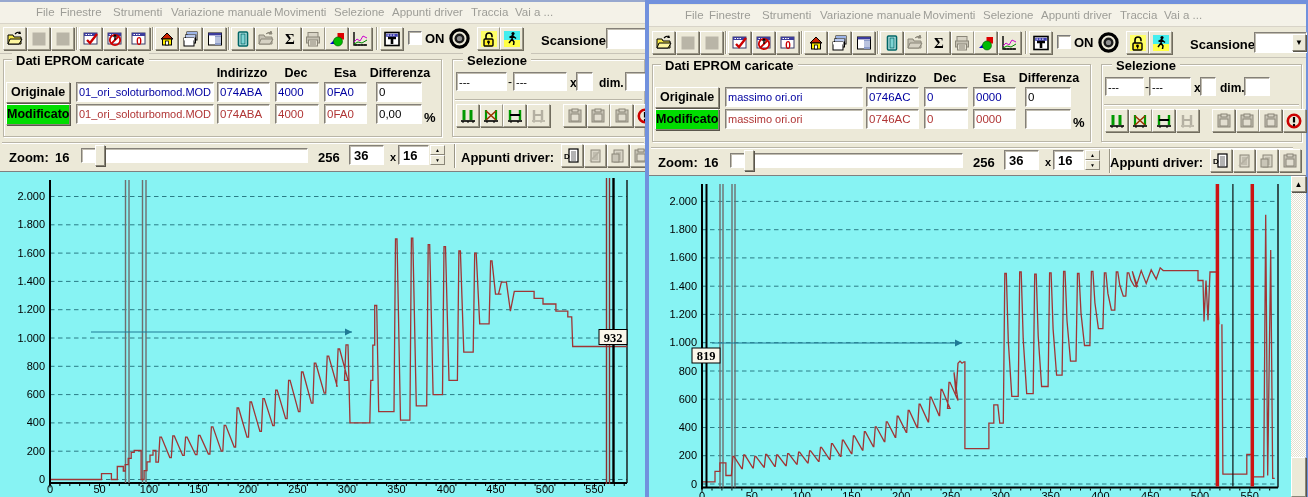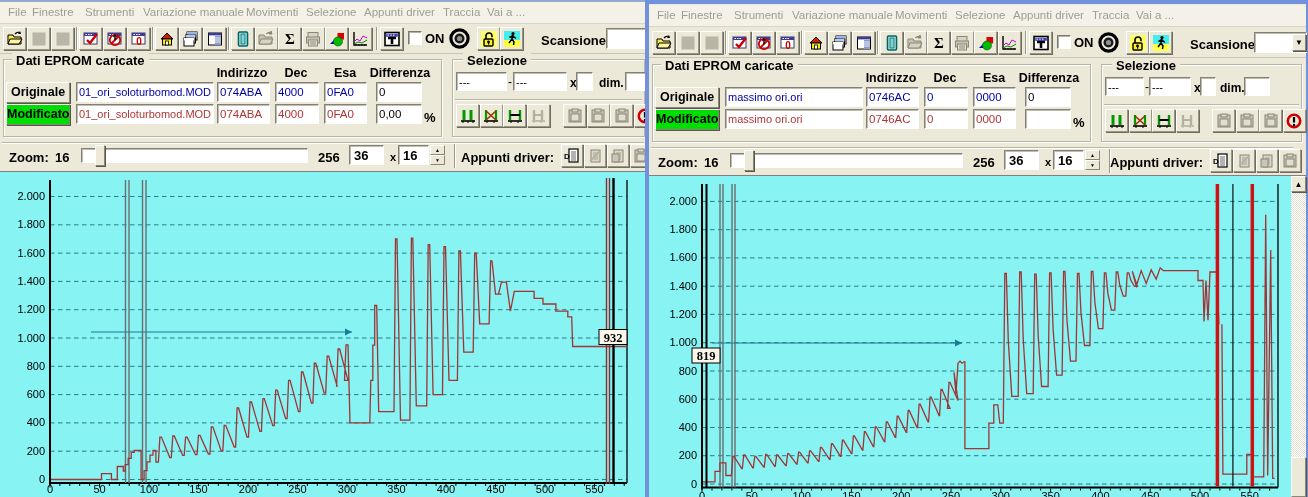--- a/index.html
+++ b/index.html
@@ -1,19 +1,19 @@
 <!DOCTYPE html>
 <html><head><meta charset="utf-8"><style>
 * { margin:0; padding:0; box-sizing:border-box; }
 body { font-family:"Liberation Sans", sans-serif; }
 #root { position:relative; width:1308px; height:497px; background:#ece9d8; overflow:hidden; }
 .win { position:absolute; background:#ece9d8; }
 .inner { position:absolute; }
 .menubar { position:absolute; background:#f4f2e8; }
-.mi { position:absolute; top:4px; font-size:11.5px; color:#9d9d97; }
+.mi { position:absolute; top:4px; font-size:11.5px; color:#9d9d97;margin-left:28px; }
 .tbtn { position:absolute; background:#ece9d8; border:1px solid; border-color:#fff #9a9686 #9a9686 #fff; box-shadow:1px 1px 0 #706c5e; display:flex; align-items:center; justify-content:center; }
 .tsep { position:absolute; width:2px; border-left:1px solid #9a9686; border-right:1px solid #fff; }
 .cbox { position:absolute; width:14px; height:14px; background:#fff; border:1px solid; border-color:#7a7a7a #fff #fff #7a7a7a; box-shadow:inset 1px 1px 0 #b4b0a4; }
 .lbl { position:absolute; color:#000; white-space:nowrap; }
 .b { font-weight:bold; }
 .ctr { text-align:center; }
 .gbox { position:absolute; border:1px solid #b9b5a7; box-shadow:1px 1px 0 #fff, inset 1px 1px 0 #fff; }
 .glab { position:absolute; background:#ece9d8; padding:0 4px; font-weight:bold; font-size:13px; color:#000; }
 .rbtn { position:absolute; background:#ece9d8; border:1px solid; border-color:#fff #8a8678 #8a8678 #fff; box-shadow:1px 1px 0 #5a564c; font-weight:bold; font-size:12.5px; text-align:center; padding-top:2px; color:#000; }
 .grn { background:#00dd00; }

